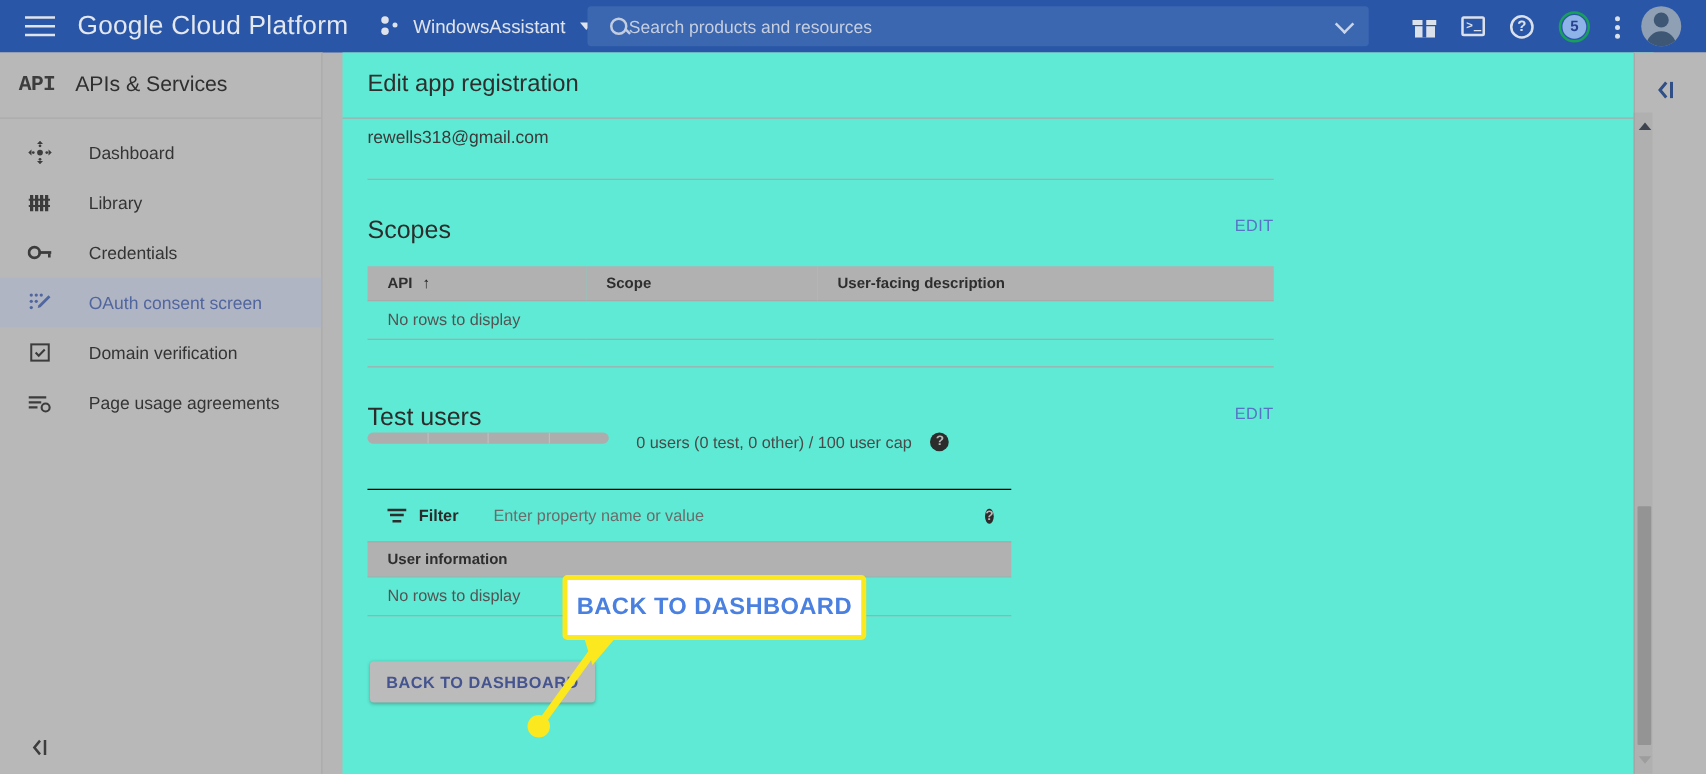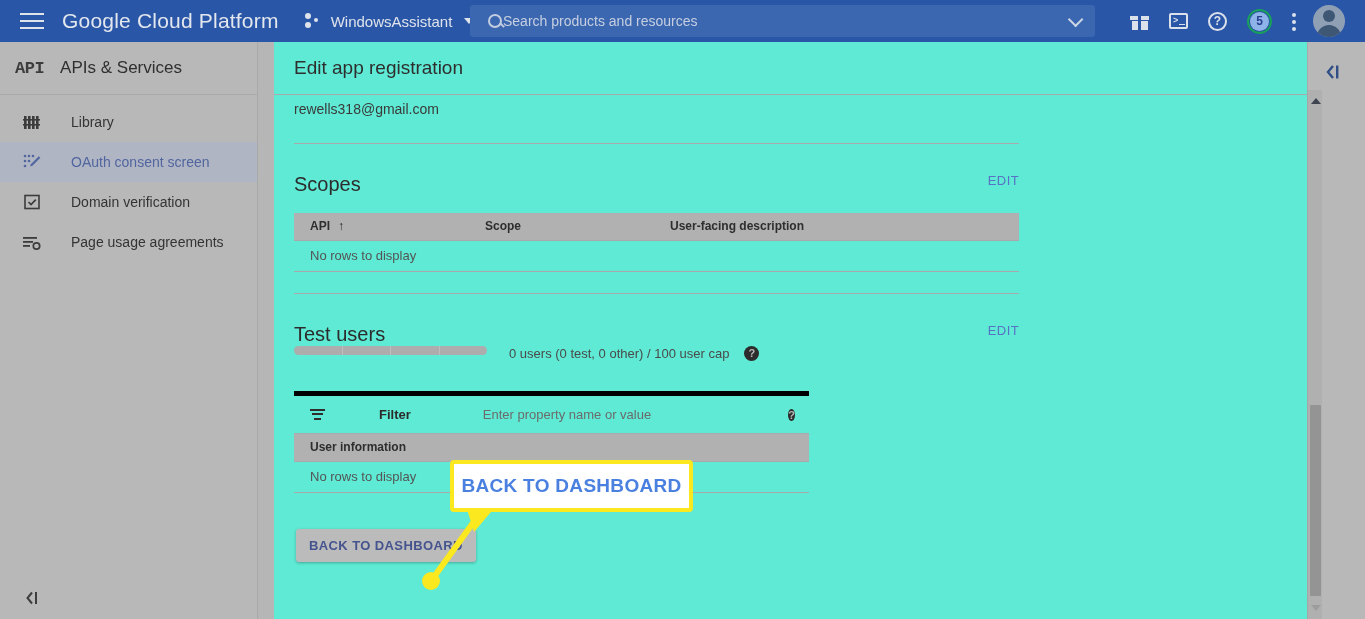--- a/index.html
+++ b/index.html
@@ -172,22 +172,22 @@
   .segbar i { flex: 1; border-right: 1px solid #bdbdbd; display: block; }
   .segbar i:last-child { border-right: none; }
   .usagetext { font-size: 13px; color: #4a4a4a; margin-left: 22px; }
   .qmark {
     width: 15px; height: 15px; border-radius: 50%; background: #2c2c2c; color: #b8b8b8;
     font-size: 11px; font-weight: bold; line-height: 15px; text-align: center;
     margin-left: 15px; cursor: pointer;
   }
 
   .filterbox {
-    width: 515px; margin-top: 30px; border-top: 5px solid #000000;
-    height: 42px; display: flex; align-items: center; padding-left: 16px; gap: 44px;
+    width: 515px; margin-top: 30px; border-top: 1px solid #000000;
+    height: 42px; display: flex; align-items: center; padding-left: 16px;
   }
   .filter-icon { width: 15px; height: 11px; position: relative; flex: none; }
   .filter-icon i { position: absolute; left: 0; height: 2px; background: #2e2e2e; display: block; }
   .filter-icon i:nth-child(1) { top: 0; width: 15px; }
   .filter-icon i:nth-child(2) { top: 4.5px; width: 11px; left: 2px; }
   .filter-icon i:nth-child(3) { top: 9px; width: 7px; left: 4px; }
   .filter-label { font-size: 13px; font-weight: bold; color: #2b2b2b; margin-left: 10px; }
   .filter-ph { font-size: 13px; color: #6b6b6b; margin-left: 28px; }
   .filter-help { margin-left: auto; margin-right: 14px; }
 
@@ -301,37 +301,64 @@
   </div>
 </div>
 
 <div class="sidebar">
   <div class="side-head">
     <span class="api-logo">API</span>
     <span class="side-title">APIs &amp; Services</span>
   </div>
   <div class="side-items">
 
+    <div class="side-item">
+      <span class="side-icon">
+        <svg width="20" height="20" viewBox="0 0 20 20">
+            <g fill="#3c3c3c">
+          <circle cx="10" cy="10" r="2.3"></circle>
+              <path d="M10 0.6l2.4 2.6h-4.8zM10 19.4l2.4-2.6h-4.8zM0.6 10l2.6-2.4v4.8zM19.4 10l-2.6 2.4v-4.8z"></path>
+          <circle cx="10" cy="4.6" r="1.1"></circle>
+              <circle cx="10" cy="15.4" r="1.1"></circle>
+              <circle cx="4.6" cy="10" r="1.1"></circle>
+              <circle cx="15.4" cy="10" r="1.1"></circle>
+        </g>
+          </svg>
+      </span>
+      <span class="silabel">Dashboard</span>
+    </div>
 
     <div class="side-item">
       <span class="side-icon">
         <svg width="20" height="20" viewBox="0 0 20 20">
             <g fill="#3c3c3c">
           <rect x="2" y="4" width="2.6" height="13"></rect>
               <rect x="6" y="4" width="2.6" height="13"></rect>
           <rect x="10" y="4" width="2.6" height="13"></rect>
               <rect x="14" y="4" width="2.6" height="13"></rect>
           <rect x="1" y="7" width="17" height="1.6"></rect>
               <rect x="1" y="12" width="17" height="1.6"></rect>
         </g>
           </svg>
       </span>
       <span class="silabel">Library</span>
     </div>
 
+    <div class="side-item">
+      <span class="side-icon">
+        <svg width="20" height="20" viewBox="0 0 20 20">
+            <g fill="#3c3c3c">
+          <circle cx="5.5" cy="10" r="4.3" fill="none" stroke="#3c3c3c" stroke-width="2.2"></circle>
+          <rect x="9" y="8.9" width="10" height="2.2"></rect>
+              <rect x="16.4" y="11" width="2.1" height="3"></rect>
+        </g>
+          </svg>
+      </span>
+      <span class="silabel">Credentials</span>
+    </div>
 
     <div class="side-item active">
       <span class="side-icon">
         <svg width="20" height="20" viewBox="0 0 20 20">
             <g fill="#51659e">
           <circle cx="3" cy="4" r="1.3"></circle>
               <circle cx="7" cy="4" r="1.3"></circle>
               <circle cx="11" cy="4" r="1.3"></circle>
           <circle cx="3" cy="9" r="1.3"></circle>
               <circle cx="7" cy="9" r="1.3"></circle>

